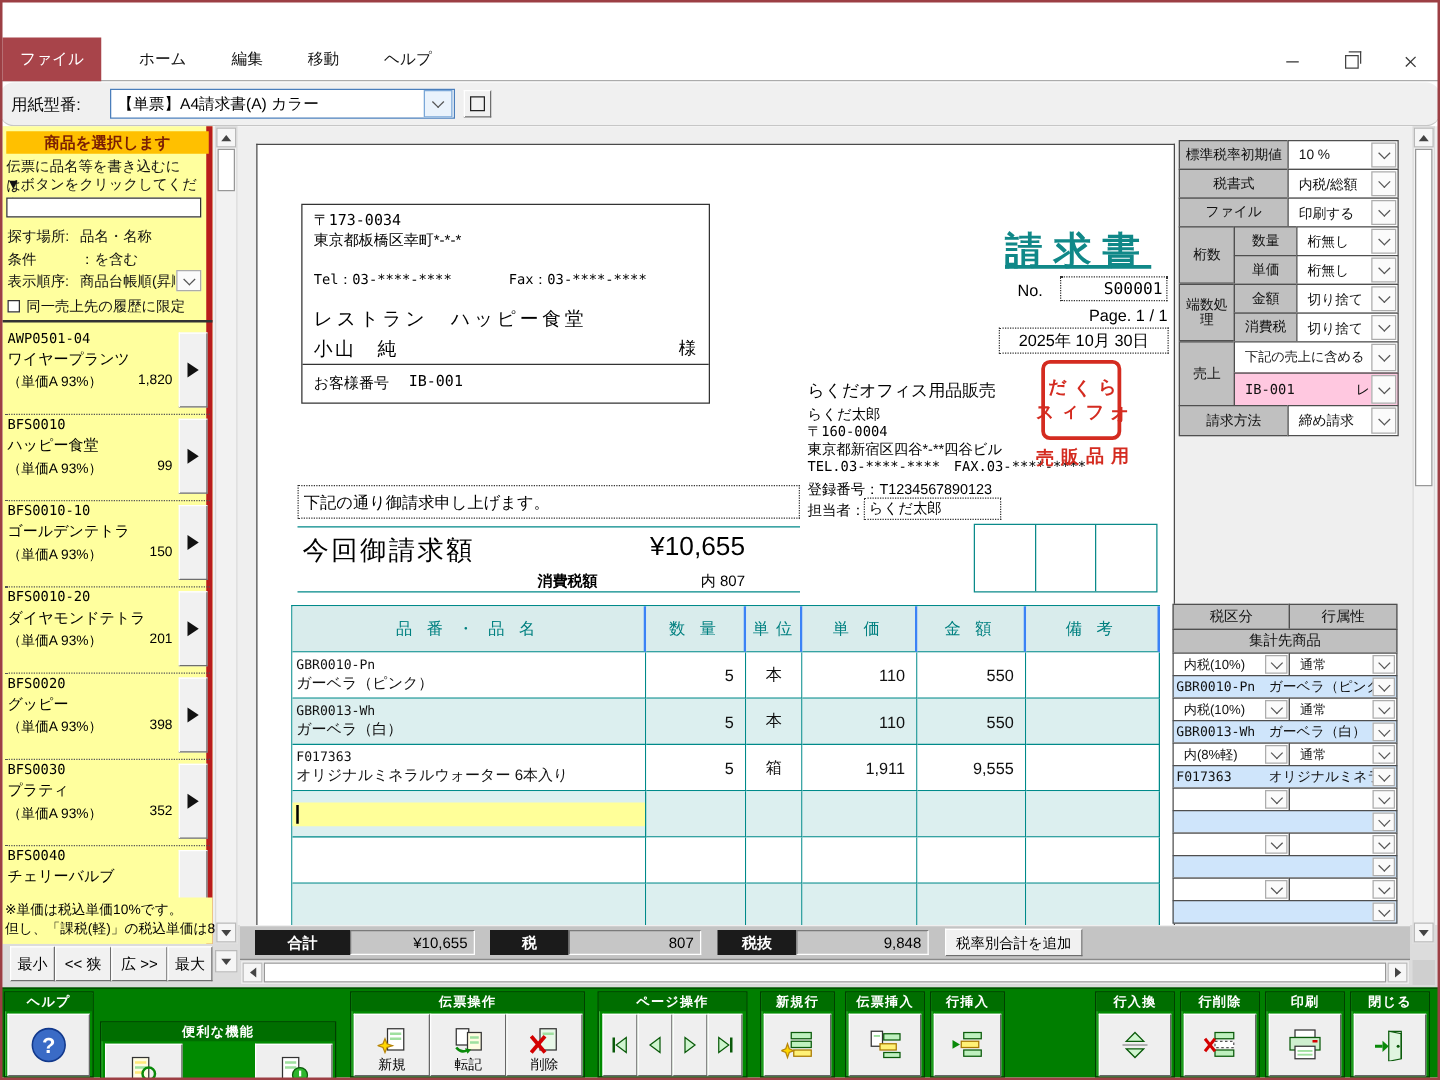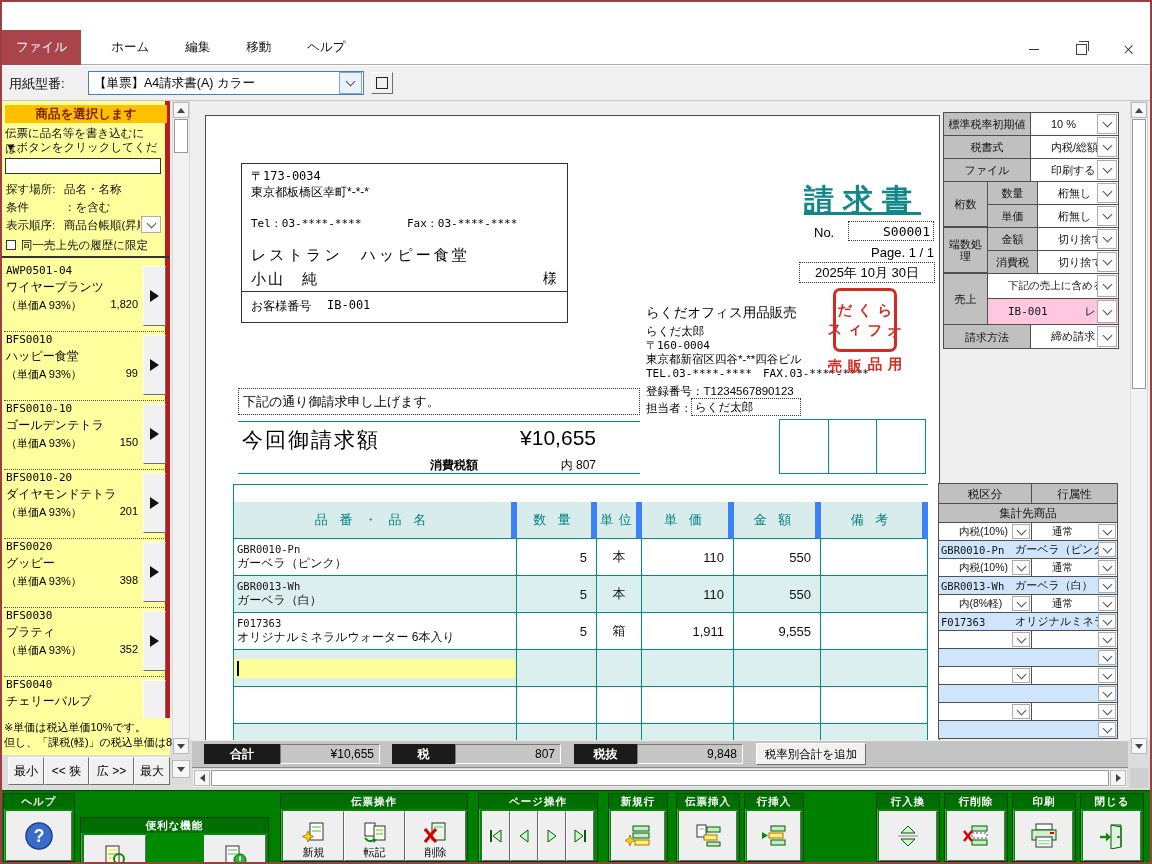--- a/index.html
+++ b/index.html
@@ -25,51 +25,51 @@
   .glyph-max{width:9px;height:9px;border:1px solid #333;}
   .glyph-close{position:relative;width:11px;height:11px;}
   .glyph-close:before,.glyph-close:after{content:"";position:absolute;left:5px;top:0;width:1.4px;height:11px;background:#333;}
   .glyph-close:before{transform:rotate(45deg);}.glyph-close:after{transform:rotate(-45deg);}
   .glyph-restore{position:relative;width:9px;height:9px;border:1px solid #444;background:#FFF;}
   .glyph-restore:before{content:"";position:absolute;top:-4px;left:2px;width:9px;height:9px;border:1px solid #444;border-bottom:none;border-left:none;}
   .menubar{left:0;top:30px;width:1152px;height:35px;background:#FFF;border-bottom:1px solid #ABABAB;}
   .mitem{height:35px;padding:0 14px;display:flex;align-items:center;font-size:12.5px;color:#111;}
   .mitem.active{background:#A8444A;color:#FFF;}
   
-  .paperbar{left:0;top:66px;width:1152px;height:35px;background:#F0F0F0;border-bottom:1px solid #C6C6C6;}
+  .paperbar{left:0;top:66px;width:1152px;height:35px;background:#F0F0F0;border-bottom:1px solid #C6C6C6;border-radius:11px;}
   
   .sidebar{left:2px;top:101px;width:168px;height:654px;background:#FFFF9E;border-right:5px solid #b91c1c;}
   .prod{position:absolute;left:2px;width:164px;height:69px;border-bottom:1px dotted #555;}
   .pcode{position:absolute;left:2px;top:2px;font-size:11px;}
   .pnm{position:absolute;left:2px;top:17px;font-size:12px;}
   .ppl{position:absolute;left:2px;top:36px;font-size:11px;}
   .ppr{position:absolute;left:82px;top:36px;width:52px;text-align:right;font-size:11px;}
   .parw{position:absolute;right:2px;top:4px;width:21px;height:58px;display:flex;align-items:center;justify-content:center;}
   .slab{font-size:11.5px;color:#111;}
   
   .sb{background:#F2F2F2;border:1px solid #DADADA;}
   .sbtn{background:#F6F6F6;border:1px solid #B9B9B9;display:flex;align-items:center;justify-content:center;}
   .thumb{background:#FFF;border:1px solid #989898;}
   
   .paper{left:205px;top:115px;width:735px;height:625px;background:#FFF;border:1px solid #4A4A4A;border-bottom:none;}
   .itable{position:absolute;left:27px;top:368px;display:grid;grid-template-columns:283px 80px 45px 92px 87px 107px;border-top:1px solid #008A8A;border-left:1px solid #008A8A;}
-  .ith{background:#D9ECEC;color:#008080;font-size:13px;letter-spacing:4px;display:flex;align-items:center;justify-content:center;height:36px;border-right:6px solid #3b82f6;border-bottom:1px solid #008A8A;margin-top:17px;}
+  .ith{background:#D9ECEC;color:#008080;font-size:13px;letter-spacing:4px;display:flex;align-items:center;justify-content:center;height:36px;border-right:2px solid #3b82f6;border-bottom:1px solid #008A8A;}
   .itc{height:36px;border-right:1px solid #008A8A;border-bottom:1px solid #008A8A;font-size:13px;display:flex;align-items:center;color:#111;}
   .bgA{background:#FFF;}.bgB{background:#DCEFEF;}
   .c1{flex-direction:column;align-items:flex-start;justify-content:center;padding-left:3px;}
   .code{font-size:10.5px;line-height:13px;}
   .iname{font-size:12px;line-height:15px;}
   .num{justify-content:flex-end;padding-right:9px;}
   .ctr{justify-content:center;}
   .dotted{border:1px dotted #333;}
   .tealrule{background:#008888;height:1px;}
   
   .pc{position:absolute;box-sizing:border-box;border:1px solid #4F4F4F;font-size:11px;display:flex;align-items:center;color:#111;}
   .pc.lab{background:#C0C0C0;justify-content:center;text-align:center;line-height:12px;}
-  .pc.val{background:#FFF;padding-left:20px;}
+  .pc.val{background:#FFF;padding-left:8px;}
   .pdd{position:absolute;right:1px;top:1px;bottom:1px;width:18px;}
   
   .blk{background:#1B1B1B;color:#FFF;font-weight:bold;font-size:12px;display:flex;align-items:center;justify-content:center;}
   .fld{background:#C6C6C6;font-size:12px;display:flex;align-items:center;justify-content:flex-end;padding-right:5px;}
   
   .tbwrap{left:0;top:790px;width:1152px;height:72px;background:#007E00;border-top:1px solid #004400;}
   .grp{position:absolute;top:2px;height:67px;background:#008A00;border:1px solid #003F00;box-shadow:inset 1px 1px 0 #39B539;}
   .grp .hd{height:15px;background:#006E00;color:#FFF;font-size:10.5px;font-weight:bold;display:flex;align-items:center;justify-content:center;letter-spacing:1px;}
   .tbtn{position:absolute;top:17px;height:47px;background:#EFEFEF;border:1px solid;border-color:#FFF #666 #666 #FFF;display:flex;flex-direction:column;align-items:center;justify-content:flex-end;padding-bottom:1px;}
   .tbtn .lbl{font-size:11px;line-height:14px;color:#000;}

